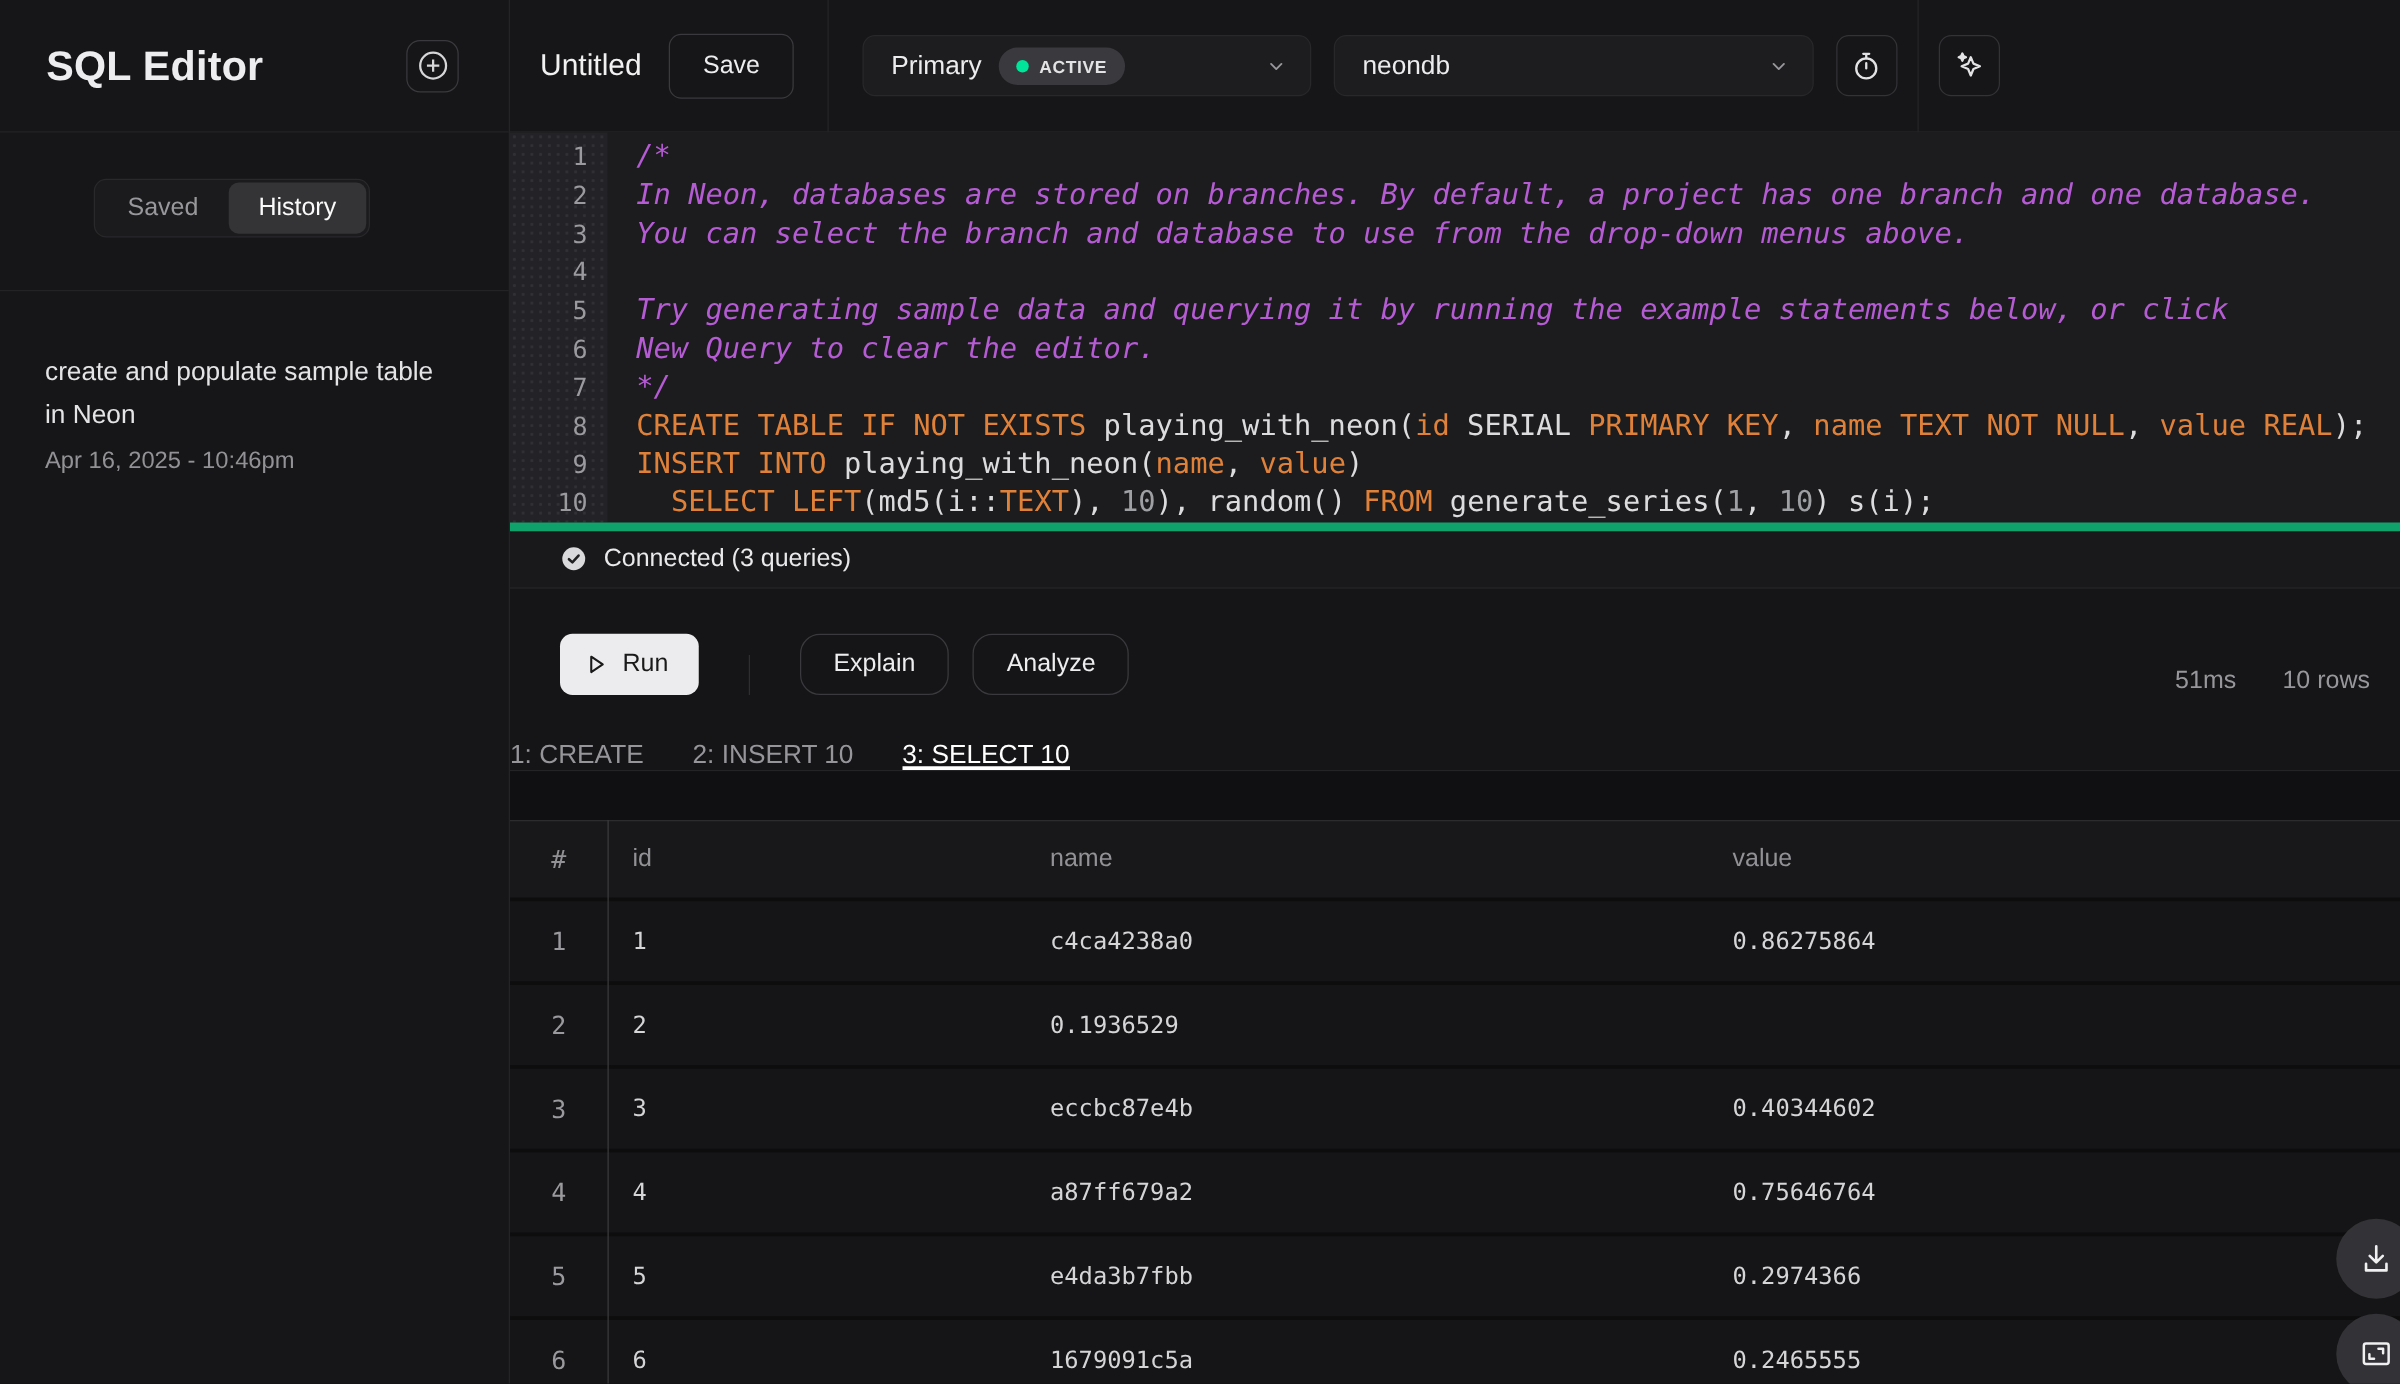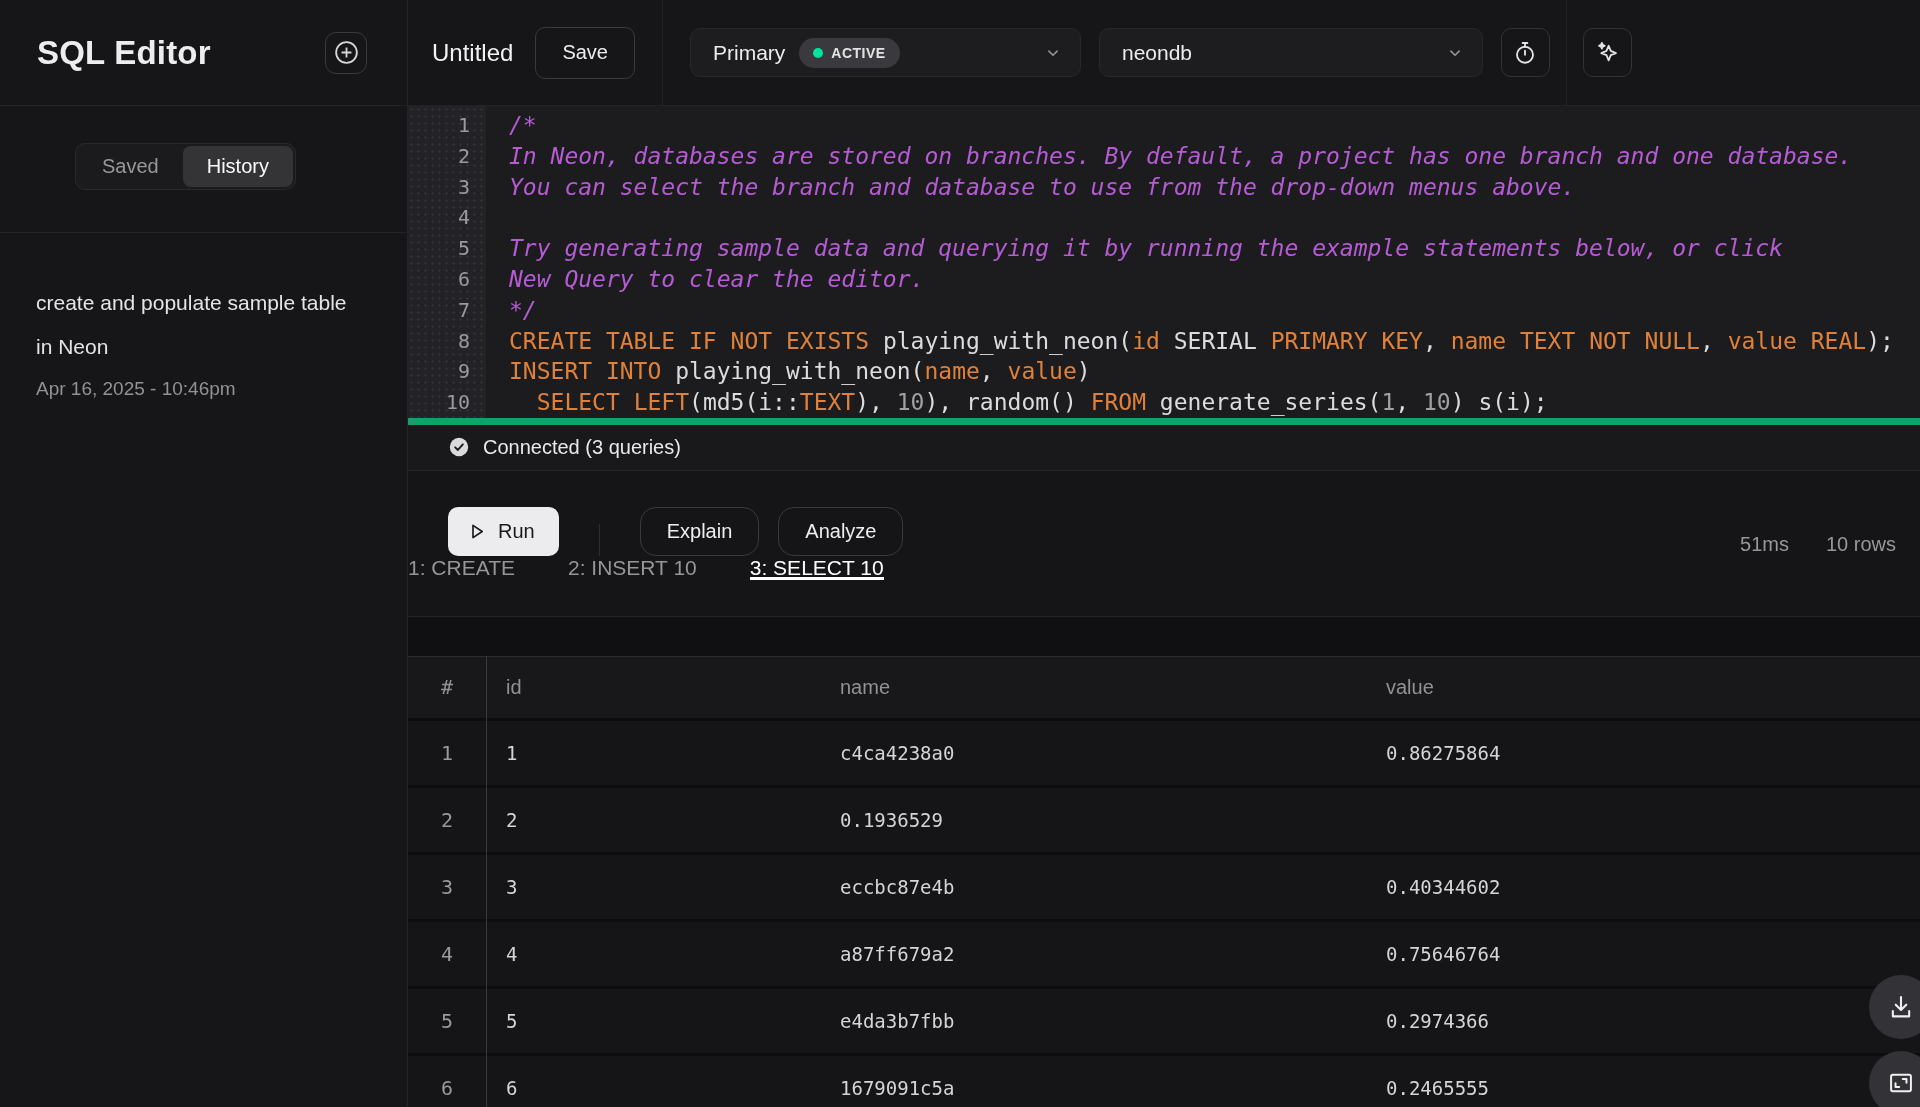--- a/index.html
+++ b/index.html
@@ -34,21 +34,21 @@
   }
   .seg-btn {
     border:none; background:transparent; color:#98989c; font-size:20px;
     font-family:inherit; padding:9px 24px; border-radius:8px; cursor:pointer;
   }
   .seg-btn.active { background:#343336; color:#fafafa; }
   .sidebar-divider { height:1px; background:#232326; margin-top:42px; }
   .history-list { padding:48px 36px; }
   .history-item { cursor:pointer; }
   .history-title {
-    font-size:21px; line-height:44px; color:#e4e4e6;
+    font-size:21px; line-height:34px; color:#e4e4e6;
     width:312px; overflow-wrap:anywhere;
   }
   .history-date { margin-top:9px; font-size:19px; color:#929296; }
 
   
   .main { flex:1; display:flex; flex-direction:column; background:#161618; min-width:0; }
 
   .toolbar {
     height:106px; flex:none; display:flex; align-items:center;
     padding-left:24px; border-bottom:1px solid #232326; background:#161618;
@@ -59,21 +59,21 @@
     color:#ededef; background:transparent; border:1px solid #3a3a3e;
     border-radius:10px; cursor:pointer;
   }
   .vdiv { width:1px; height:106px; background:#242427; margin:0 27px; flex:none; }
   .vdiv.second { margin:0 16px; }
   .select {
     height:49px; background:#1d1d20; border:1px solid #28282b; border-radius:10px;
     display:flex; align-items:center; padding:0 18px 0 22px;
     font-size:21px; color:#ececee; cursor:pointer; flex:none;
   }
-  .select.branch { width:391px; }
+  .select.branch { width:359px; }
   .select.db { width:384px; margin-left:18px; }
   .badge {
     margin-left:14px; height:30px; padding:0 14px; border-radius:999px;
     background:#3a3a3e; display:flex; align-items:center; gap:8px;
     font-size:14px; font-weight:600; letter-spacing:.5px; color:#e3e3e5;
   }
   .dot { width:10px; height:10px; border-radius:50%; background:#00e599; }
   .chev { margin-left:auto; }
   .tool-btn {
     width:49px; height:49px; border:1px solid #333337; border-radius:10px;
@@ -116,21 +116,21 @@
   .run-btn {
     height:49px; padding:0 24px 0 18px; background:#ececee; color:#1a1a1a;
     border:none; border-radius:10px; font-size:20px; font-weight:500; font-family:inherit;
     display:flex; align-items:center; gap:11px; cursor:pointer;
   }
   .actions-vdiv { width:1px; height:32px; background:#2e2e32; margin:0 40px; }
   .actions-row .btn-outline { margin-right:19px; height:49px; border-radius:16px; }
   .metrics { margin-left:auto; display:flex; gap:37px; font-size:20px; color:#97979b; }
 
   .result-tabs {
-    height:61px; flex:none; display:flex; gap:53px; align-items:flex-start;
+    height:61px; flex:none; display:flex; gap:39px; align-items:flex-end;
     border-bottom:1px solid #242427; background:#151517;
   }
   .rtab {
     display:flex; align-items:center; font-size:21px; color:#95959a;
     position:relative; cursor:pointer;
   }
   .rtab.active { color:#ffffff; }
   .rtab.active::after {
     content:""; position:absolute; left:0; right:0; bottom:0; height:3px; background:#ffffff;
   }

